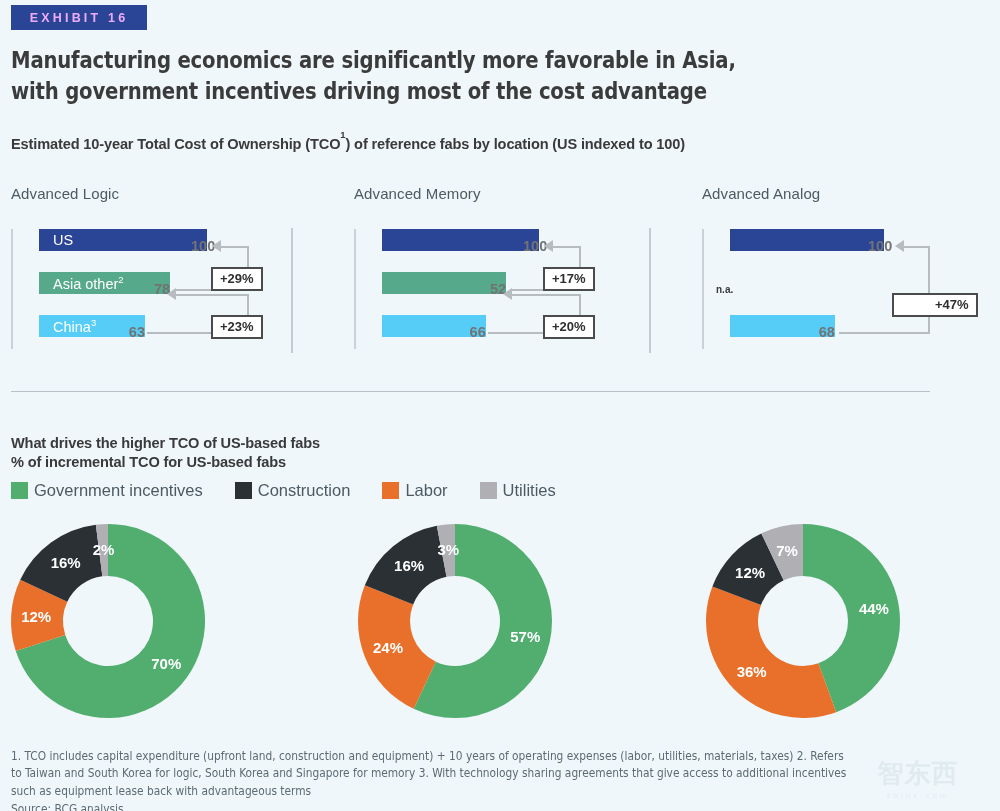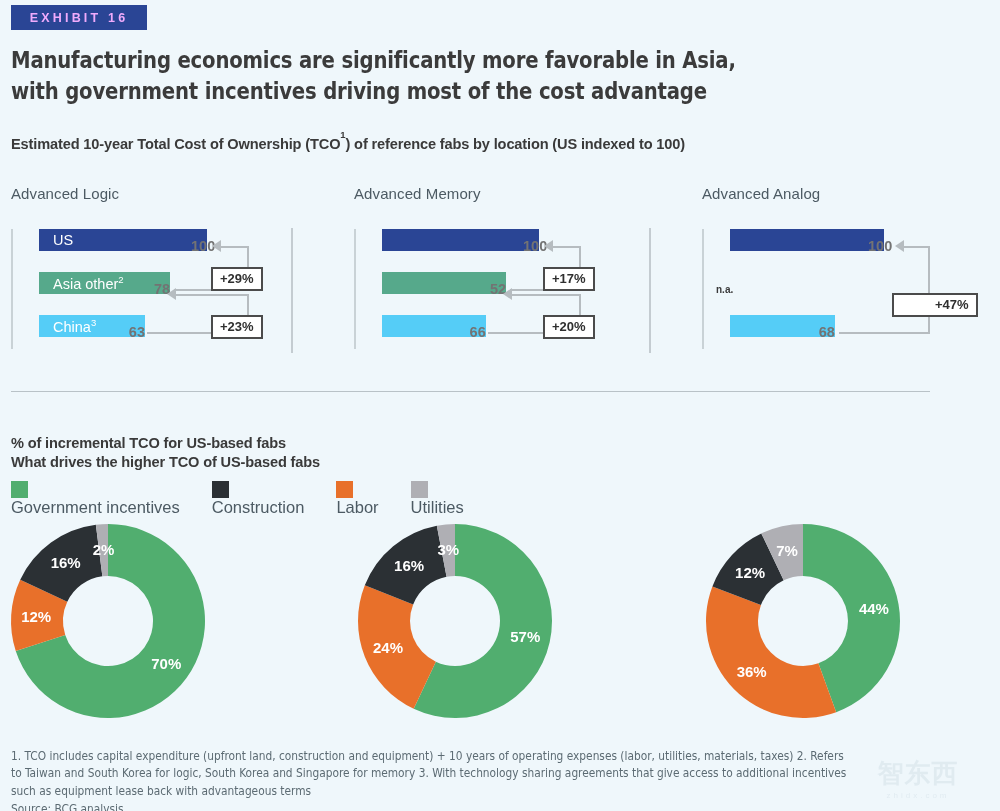--- a/index.html
+++ b/index.html
@@ -101,21 +101,21 @@
   
   .drive-title {
     position: absolute; left: 11px; top: 434px;
     font-size: 14.6px; font-weight: 700; color: #3a3a3a;
     line-height: 1.33; letter-spacing: -0.15px;
   }
   .legend {
     position: absolute; left: 11px; top: 481px;
     display: flex; align-items: center;
   }
-  .legend-item { display: flex; align-items: flex-start; margin-right: 32px; flex-direction: column; }
+  .legend-item { display: flex; align-items: center; margin-right: 32px; }
   .swatch { width: 17px; height: 17px; margin-right: 6px; }
   .legend-text { font-size: 16.5px; color: #4c5a63; white-space: nowrap; }
 
   .donuts { position: absolute; left: 0; top: 512px; width: 1000px; height: 220px; }
   .donut-wrap { position: absolute; top: 0; width: 220px; height: 218px; }
   .donut-svg { display: block; }
   .slice-label {
     fill: #ffffff; font-family: "Liberation Sans", sans-serif;
     font-size: 15px; font-weight: 700;
     text-anchor: middle; dominant-baseline: central;
@@ -219,22 +219,22 @@
         <div class="cline h" style="left: 136.72px; top: 103px; width: 91.28px;"></div>
         <div class="arrow" style="left: 193px; top: 11px;"></div>
         <div class="callout" style="left: 190px; top: 64px; padding-left: 41px;">+47%</div>
       </div>
     </div>
   </div>
 
 <div class="hrule"></div>
 
 <div class="drive-title">
+  <div>What drives the higher TCO of US-based fabs</div>
   <div>% of incremental TCO for US-based fabs</div>
-  <div>What drives the higher TCO of US-based fabs</div>
 </div>
 
 <div class="legend" id="legend">
     <div class="legend-item">
       <span class="swatch" style="background: rgb(81, 174, 111);"></span>
       <span class="legend-text">Government incentives</span>
     </div>
     <div class="legend-item">
       <span class="swatch" style="background: rgb(43, 48, 52);"></span>
       <span class="legend-text">Construction</span>

